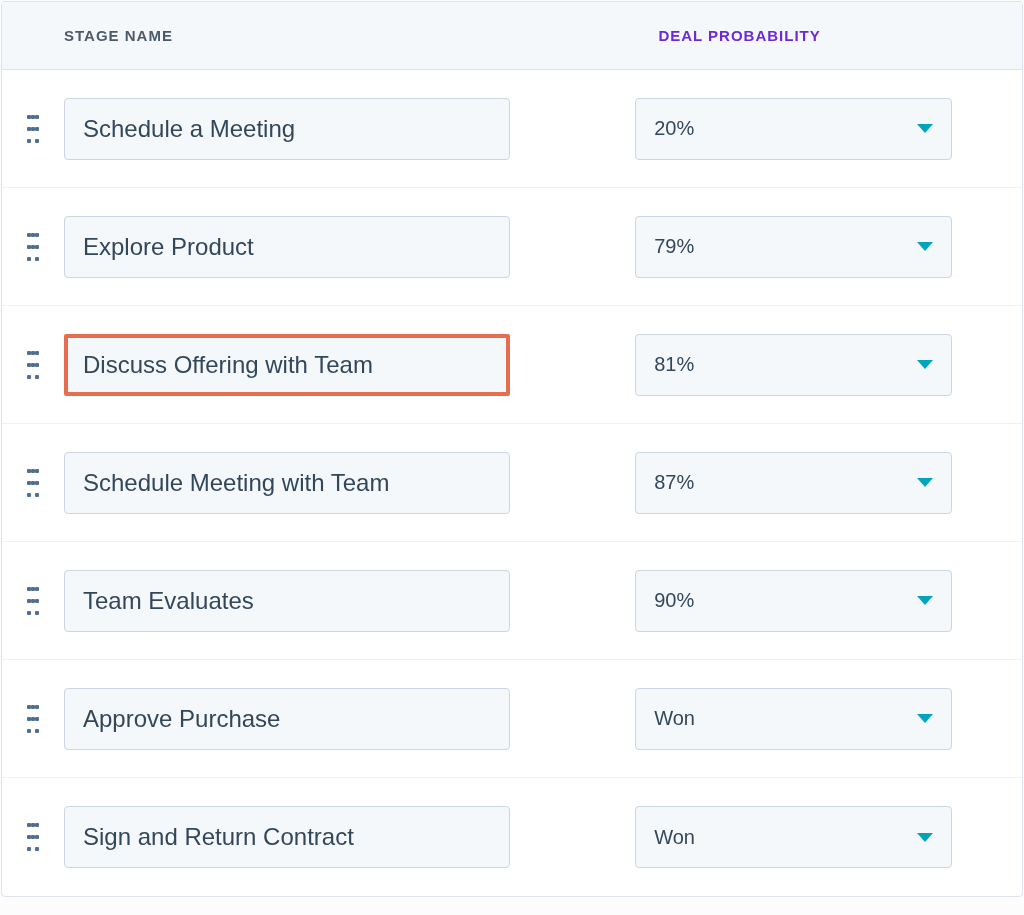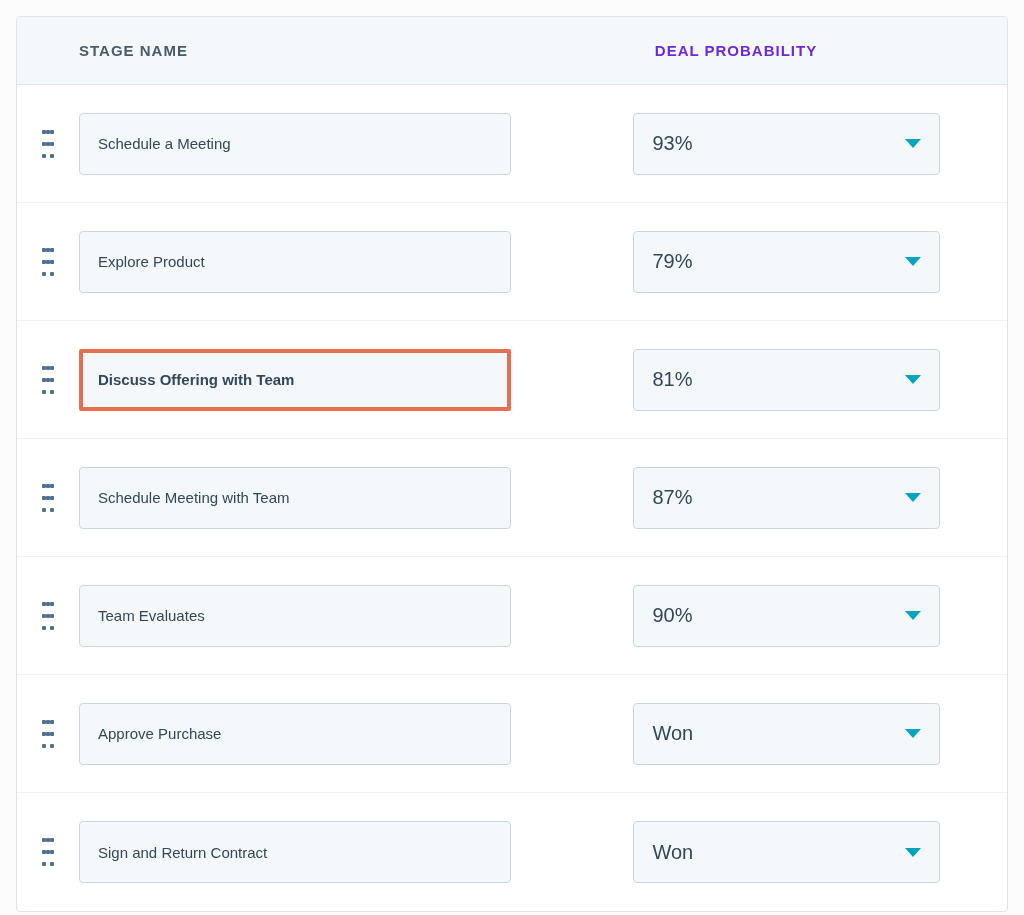--- a/index.html
+++ b/index.html
@@ -6,21 +6,21 @@
   html, body {
     margin: 0;
     padding: 0;
     width: 1024px;
     height: 915px;
     font-family: -apple-system, BlinkMacSystemFont, "Segoe UI", Helvetica, Arial, sans-serif;
     background: #fcfcfc;
     color: #33475b;
   }
   .panel {
-    margin: 16px;
+    margin: 1px;
     border: 1px solid #dfe3eb;
     border-radius: 4px;
     background: #ffffff;
     overflow: hidden;
   }
   .header {
     display: flex;
     align-items: center;
     background: #f5f8fa;
     border-bottom: 1px solid #dfe3eb;
@@ -77,30 +77,29 @@
   .col-stage {
     flex: 0 0 56%;
     padding-right: 40px;
   }
   .stage-input {
     width: 84%;
     height: 62px;
     border: 1px solid #cbd6e2;
     border-radius: 4px;
     background: #f5f8fa;
-    font-size: 15px;
+    font-size: 24px;
     color: #33475b;
     padding: 0 18px;
     outline: none;
   }
   .stage-input.highlight {
     border: 4px solid #e66e50;
     border-radius: 2px;
     padding: 0 15px;
-    font-weight: bold;
   }
   .col-prob {
     flex: 0 0 34%;
     padding-right: 30px;
   }
   .select {
     position: relative;
     width: 100%;
     height: 62px;
     border: 1px solid #cbd6e2;
@@ -143,21 +142,21 @@
           <span></span>
           <span></span>
           <span></span>
       </div>
     </div>
     <div class="col-stage">
       <input class="stage-input" type="text" value="Schedule a Meeting" style="">
     </div>
     <div class="col-prob">
       <div class="select">
-        <span>93%</span>
+        <span>20%</span>
         <span class="caret"></span>
       </div>
     </div>
   </div>
 
   <div class="row">
     <div class="col-handle">
       <div class="drag-handle">
         <span></span>
           <span></span>

